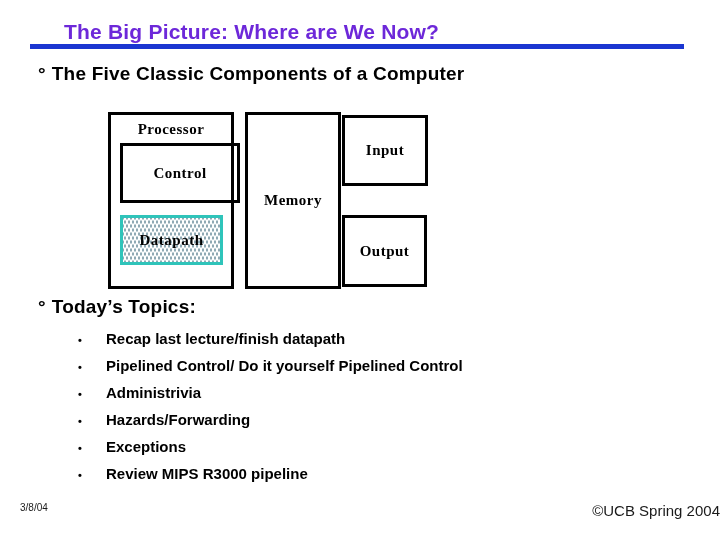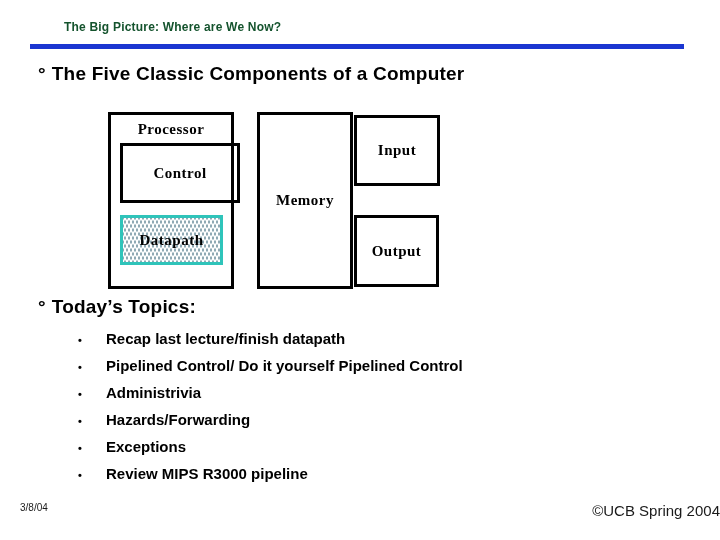--- a/index.html
+++ b/index.html
@@ -5,21 +5,21 @@
   html,body { margin:0; padding:0; background:#888; }
   .slide {
     position:relative; width:720px; height:540px; background:#ffffff;
     overflow:hidden; font-family:"Liberation Sans", sans-serif;
     margin:0 auto;
   }
 
   
   .slide-title {
     position:absolute; left:64px; top:20px;
-    font-size:12px; font-weight:bold; color:#14532d; letter-spacing:0.2px;
+    font-size:21px; font-weight:bold; color:#6d28d9; letter-spacing:0.2px;
     white-space:nowrap;
   }
   .title-rule {
     position:absolute; left:30px; top:44px; width:654px; height:5px;
     background:#1b36d1;
   }
 
   
   .heading {
     position:absolute; left:38px; display:flex; align-items:flex-start;
@@ -31,21 +31,21 @@
   .heading-topics { top:296px; }
 
   
   .diagram { position:absolute; left:0; top:12px; width:720px; height:300px; }
   .dbox {
     position:absolute; border:3px solid #000000; background:#ffffff;
     box-sizing:border-box;
     font-family:"Liberation Serif", serif; font-weight:bold; font-size:15px;
     color:#000000; letter-spacing:0.5px;
   }
-  .dbox-center { display:flex; align-items:center; justify-content:center; text-align:center;margin-left:12px; }
+  .dbox-center { display:flex; align-items:center; justify-content:center; text-align:center; }
   .processor { left:108px; top:100px; width:126px; height:177px; }
   .processor-label { text-align:center; margin-top:6px; }
   .control {
     position:absolute; left:9px; top:28px; width:120px; height:60px;
     border:3px solid #000000; box-sizing:border-box;
     display:flex; align-items:center; justify-content:center;
   }
   .datapath {
     position:absolute; left:9px; top:100px; width:103px; height:50px;
     border:3px solid #2fc4ba; box-sizing:border-box;

